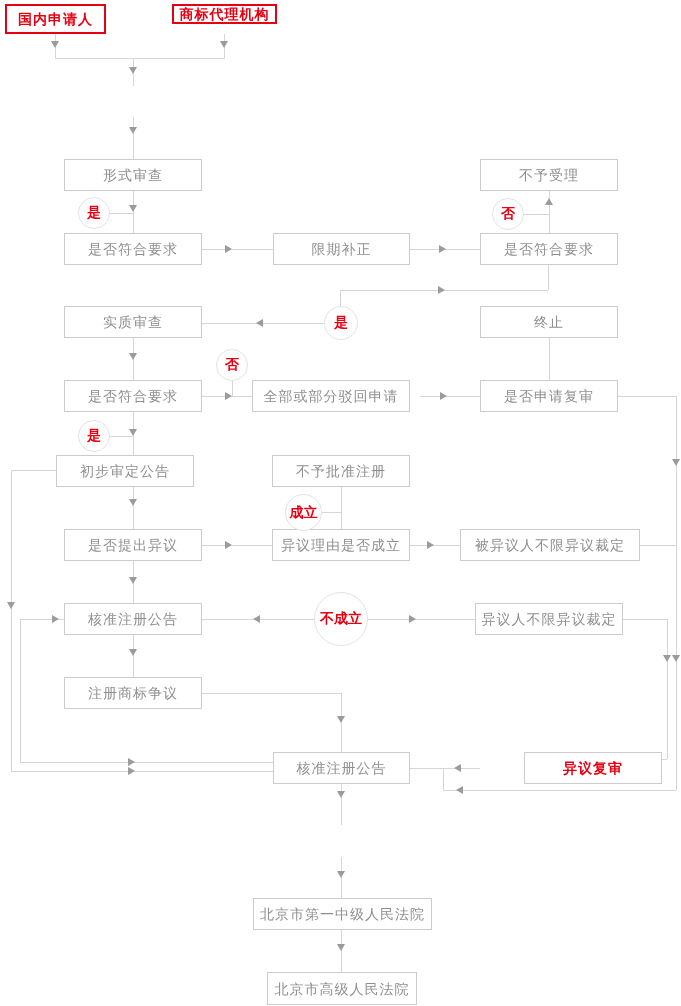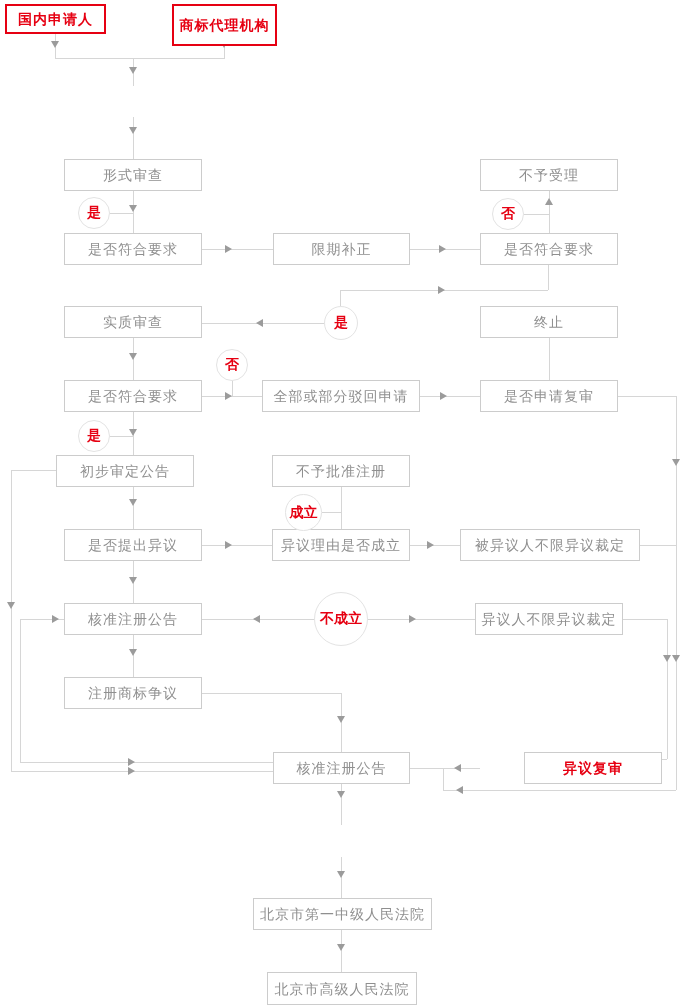--- a/index.html
+++ b/index.html
@@ -27,30 +27,30 @@
   .arr.u{border-left:4px solid transparent;border-right:4px solid transparent;border-bottom:7px solid #9b9b9b;}
   .arr.r{border-top:4px solid transparent;border-bottom:4px solid transparent;border-left:7px solid #9b9b9b;}
   .arr.l{border-top:4px solid transparent;border-bottom:4px solid transparent;border-right:7px solid #9b9b9b;}
 </style>
 </head>
 <body>
 
 <div class="stage" id="stage">
 
   <div class="box red" style="left:5px;top:4px;width:101px;height:30px">国内申请人</div>
-  <div class="box red" style="left:172px;top:4px;width:105px;height:42px">商标代理机构</div>
+  <div class="box red" style="left:172px;top:4px;width:105px;height:20px">商标代理机构</div>
   <div class="box" style="left:64px;top:159px;width:138px;height:32px">形式审查</div>
   <div class="box" style="left:480px;top:159px;width:138px;height:32px">不予受理</div>
   <div class="box" style="left:64px;top:233px;width:138px;height:32px">是否符合要求</div>
   <div class="box" style="left:273px;top:233px;width:137px;height:32px">限期补正</div>
   <div class="box" style="left:480px;top:233px;width:138px;height:32px">是否符合要求</div>
   <div class="box" style="left:64px;top:306px;width:138px;height:32px">实质审查</div>
   <div class="box" style="left:480px;top:306px;width:138px;height:32px">终止</div>
   <div class="box" style="left:64px;top:380px;width:138px;height:32px">是否符合要求</div>
-  <div class="box" style="left:262px;top:380px;width:158px;height:32px">全部或部分驳回申请</div>
+  <div class="box" style="left:252px;top:380px;width:158px;height:32px">全部或部分驳回申请</div>
   <div class="box" style="left:480px;top:380px;width:138px;height:32px">是否申请复审</div>
   <div class="box" style="left:56px;top:455px;width:138px;height:32px">初步审定公告</div>
   <div class="box" style="left:272px;top:455px;width:138px;height:32px">不予批准注册</div>
   <div class="box" style="left:64px;top:529px;width:138px;height:32px">是否提出异议</div>
   <div class="box" style="left:272px;top:529px;width:138px;height:32px">异议理由是否成立</div>
   <div class="box" style="left:460px;top:529px;width:180px;height:32px">被异议人不限异议裁定</div>
   <div class="box" style="left:64px;top:603px;width:138px;height:32px">核准注册公告</div>
   <div class="box" style="left:475px;top:603px;width:148px;height:32px">异议人不限异议裁定</div>
   <div class="box" style="left:64px;top:677px;width:138px;height:32px">注册商标争议</div>
   <div class="box" style="left:273px;top:752px;width:137px;height:32px">核准注册公告</div>

